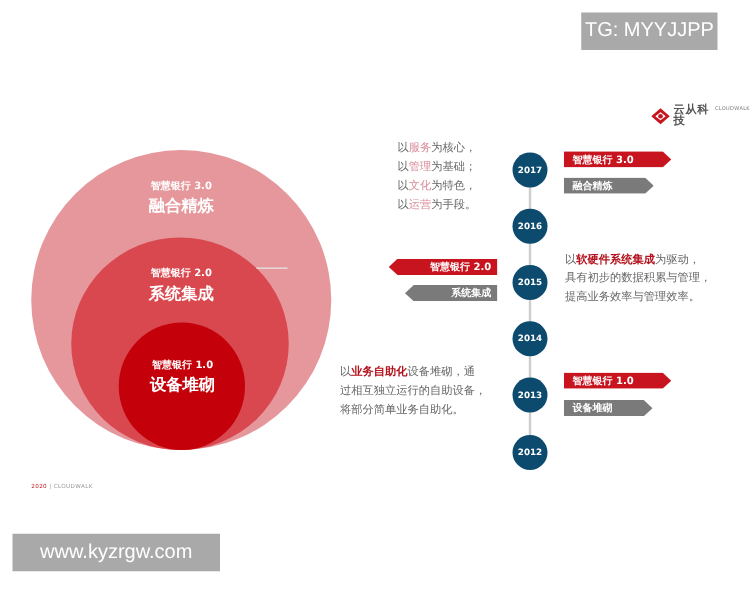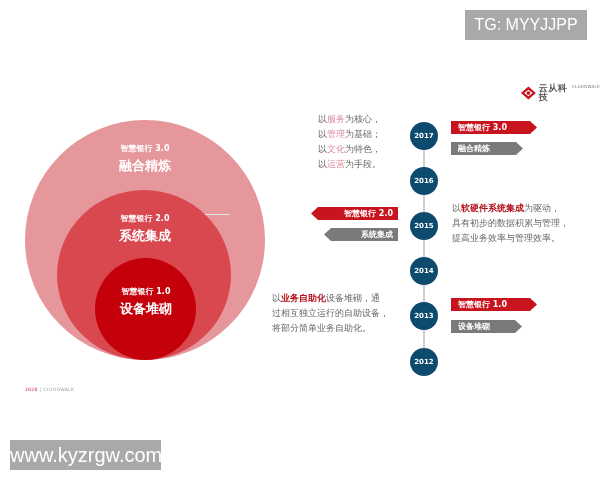--- a/index.html
+++ b/index.html
@@ -1,20 +1,20 @@
 <!DOCTYPE html>
 <html><head>
 <meta charset="utf-8">
 <style>
   html, body { margin:0; padding:0; }
   body { width:600px; height:480px; background:#ffffff; position:relative; overflow:hidden; font-family:"DejaVu Sans", sans-serif; }
   .abs { position:absolute; }
   .wm { background:#a9a9a9; color:#ffffff; font-family:"Liberation Sans", sans-serif; }
-  .wm-tg { left:465px; top:10px; width:122px; height:30px; font-size:16px; line-height:30px; text-align:center; }
-  .wm-url { left:10px; top:440px; width:151px; height:30px; font-size:20px; line-height:30px; text-align:center; }
+  .wm-tg { left:465px; top:10px; width:109px; height:30px; font-size:16px; line-height:30px; text-align:center; }
+  .wm-url { left:10px; top:427px; width:166px; height:30px; font-size:16px; line-height:30px; text-align:center; }
   .logo { left:521px; top:84px; display:flex; align-items:center; }
   .logo-text { display:flex; flex-direction:row; margin-left:3px; }
   .logo-cn { font-size:9px; color:#555; line-height:9px; font-weight:bold; letter-spacing:0.5px; }
   .logo-en { font-size:4px; color:#777; line-height:5px; letter-spacing:0.3px; }
   .circle { position:absolute; border-radius:50%; }
   .c-outer { left:25px; top:120px; width:240px; height:240px; background:#e5979b; }
   .c-mid { left:57px; top:190px; width:174px; height:170px; background:#d9474f; }
   .c-inner { left:95px; top:258px; width:101px; height:102px; background:#c4000b; }
   .clabel { position:absolute; color:#ffffff; text-align:center; width:120px; }
   .clabel .sub { font-size:8px; font-weight:bold; line-height:12px; }

